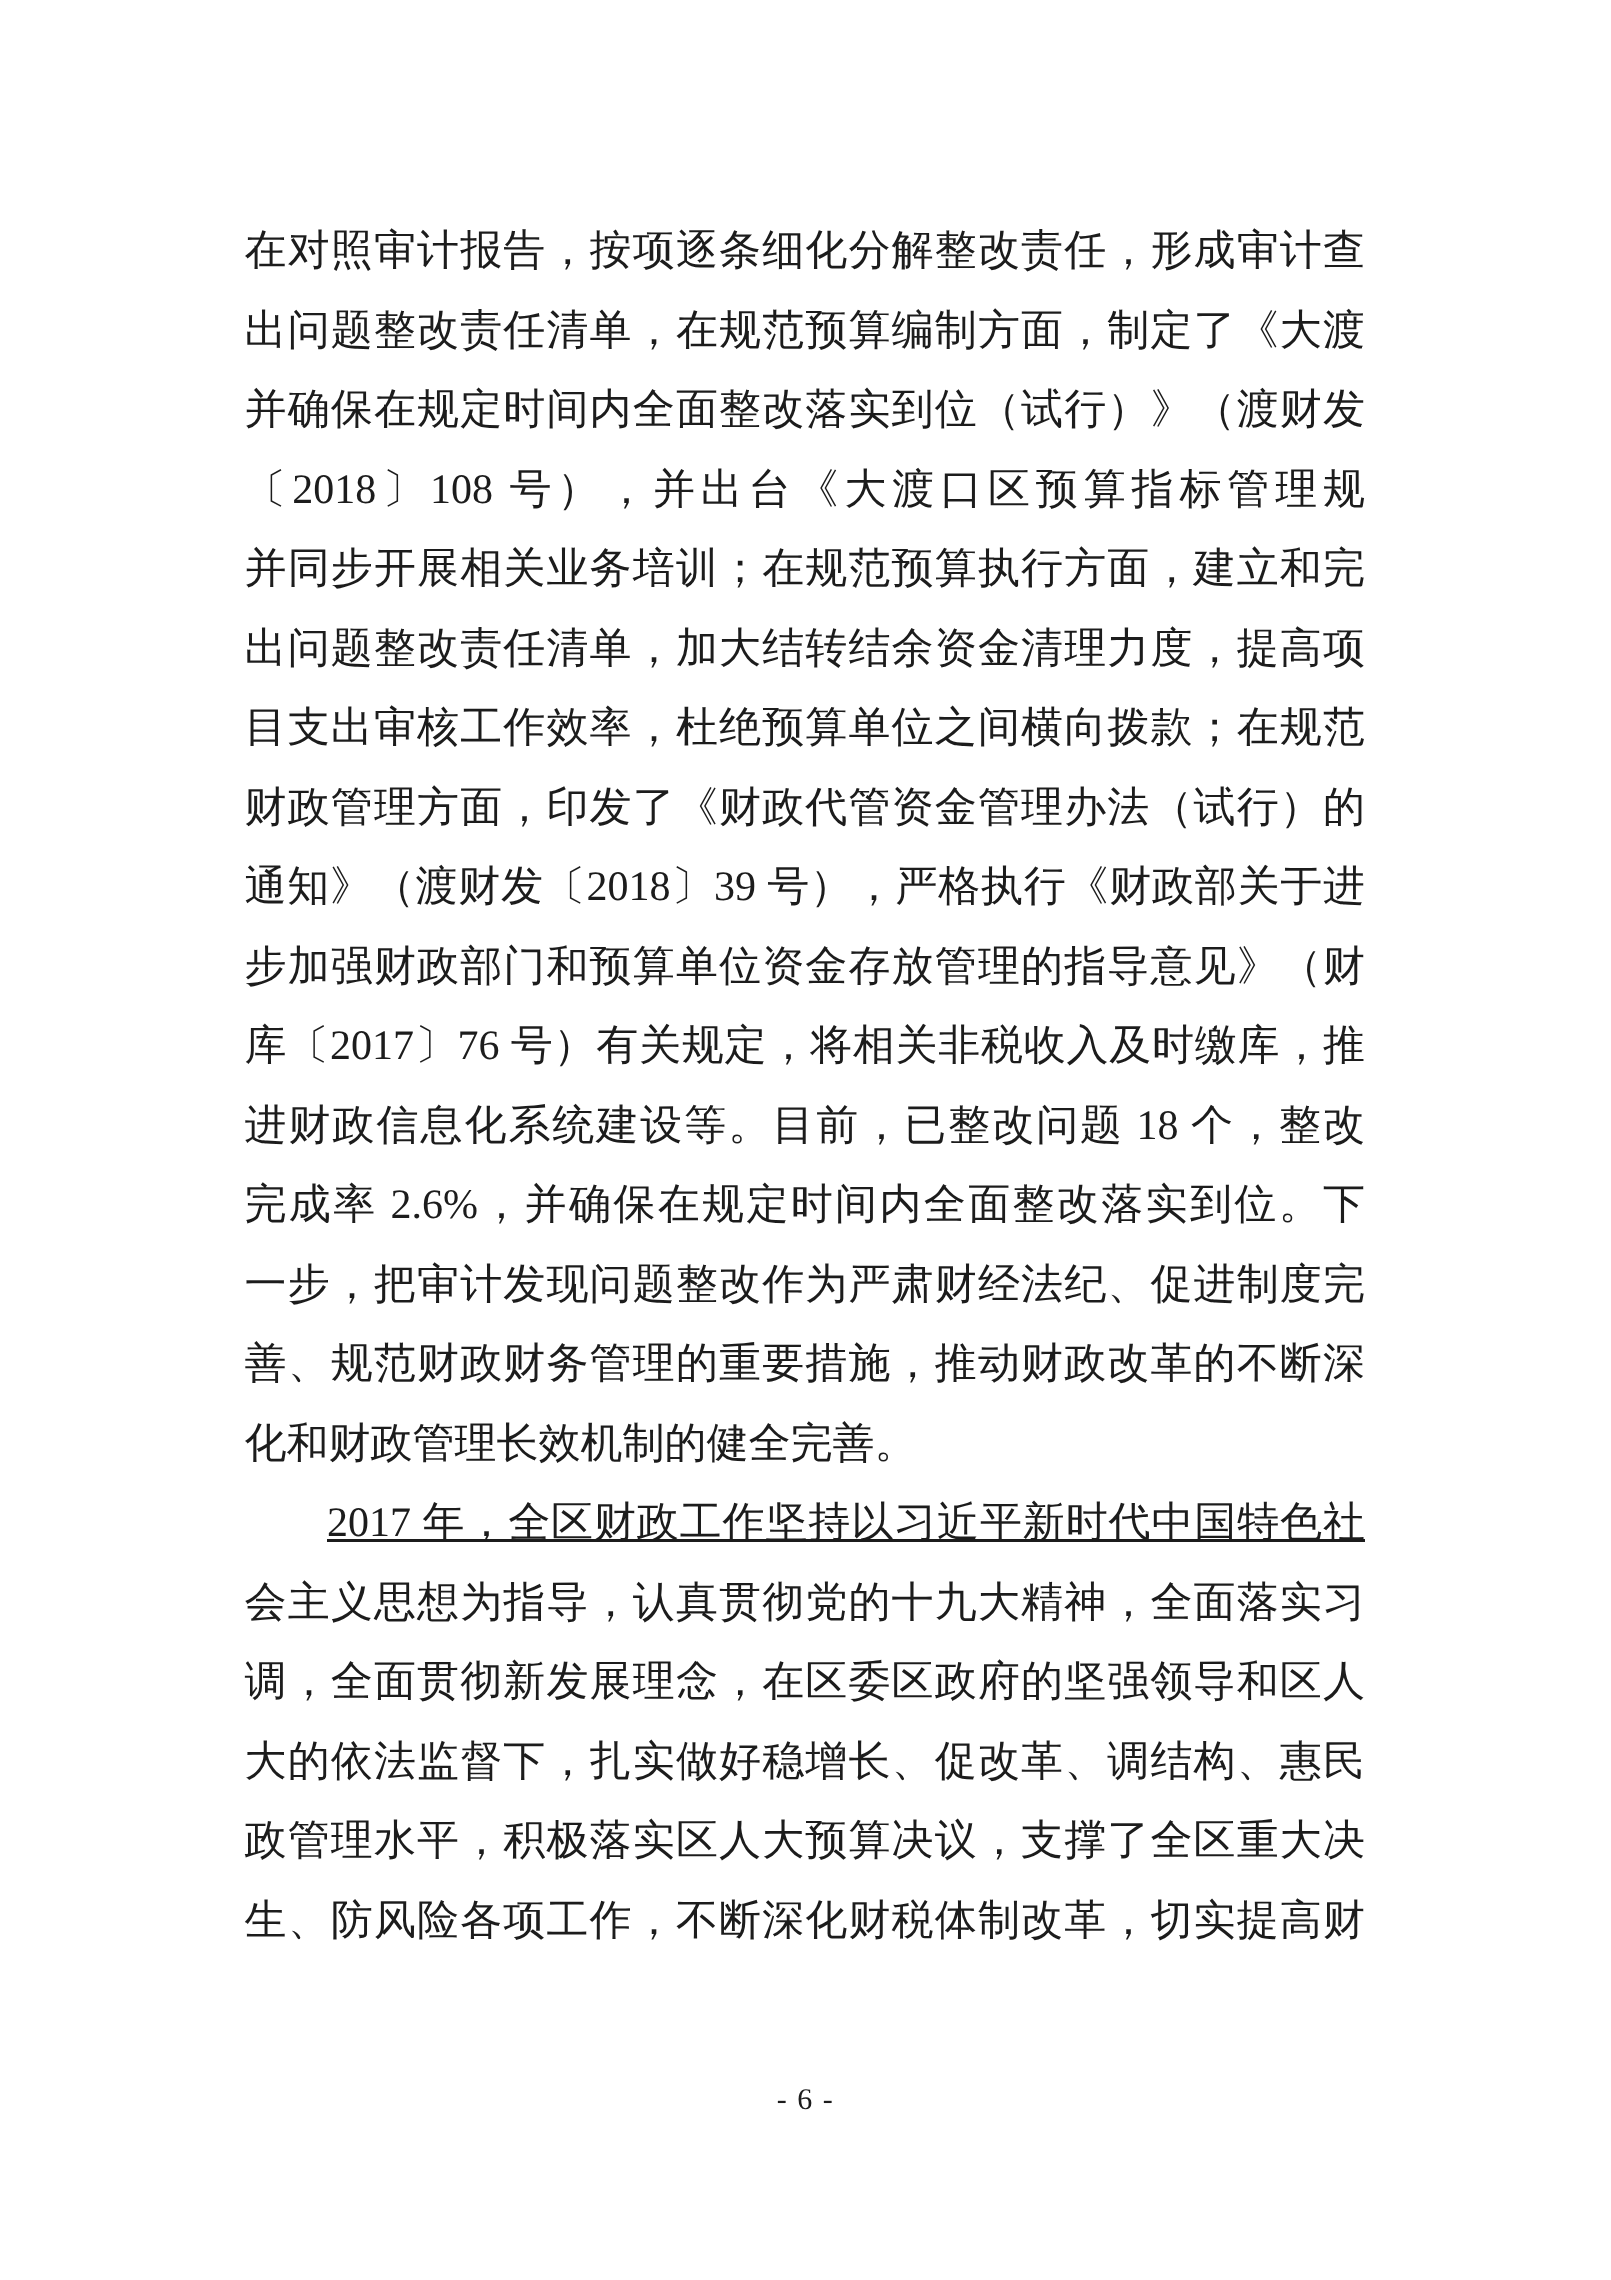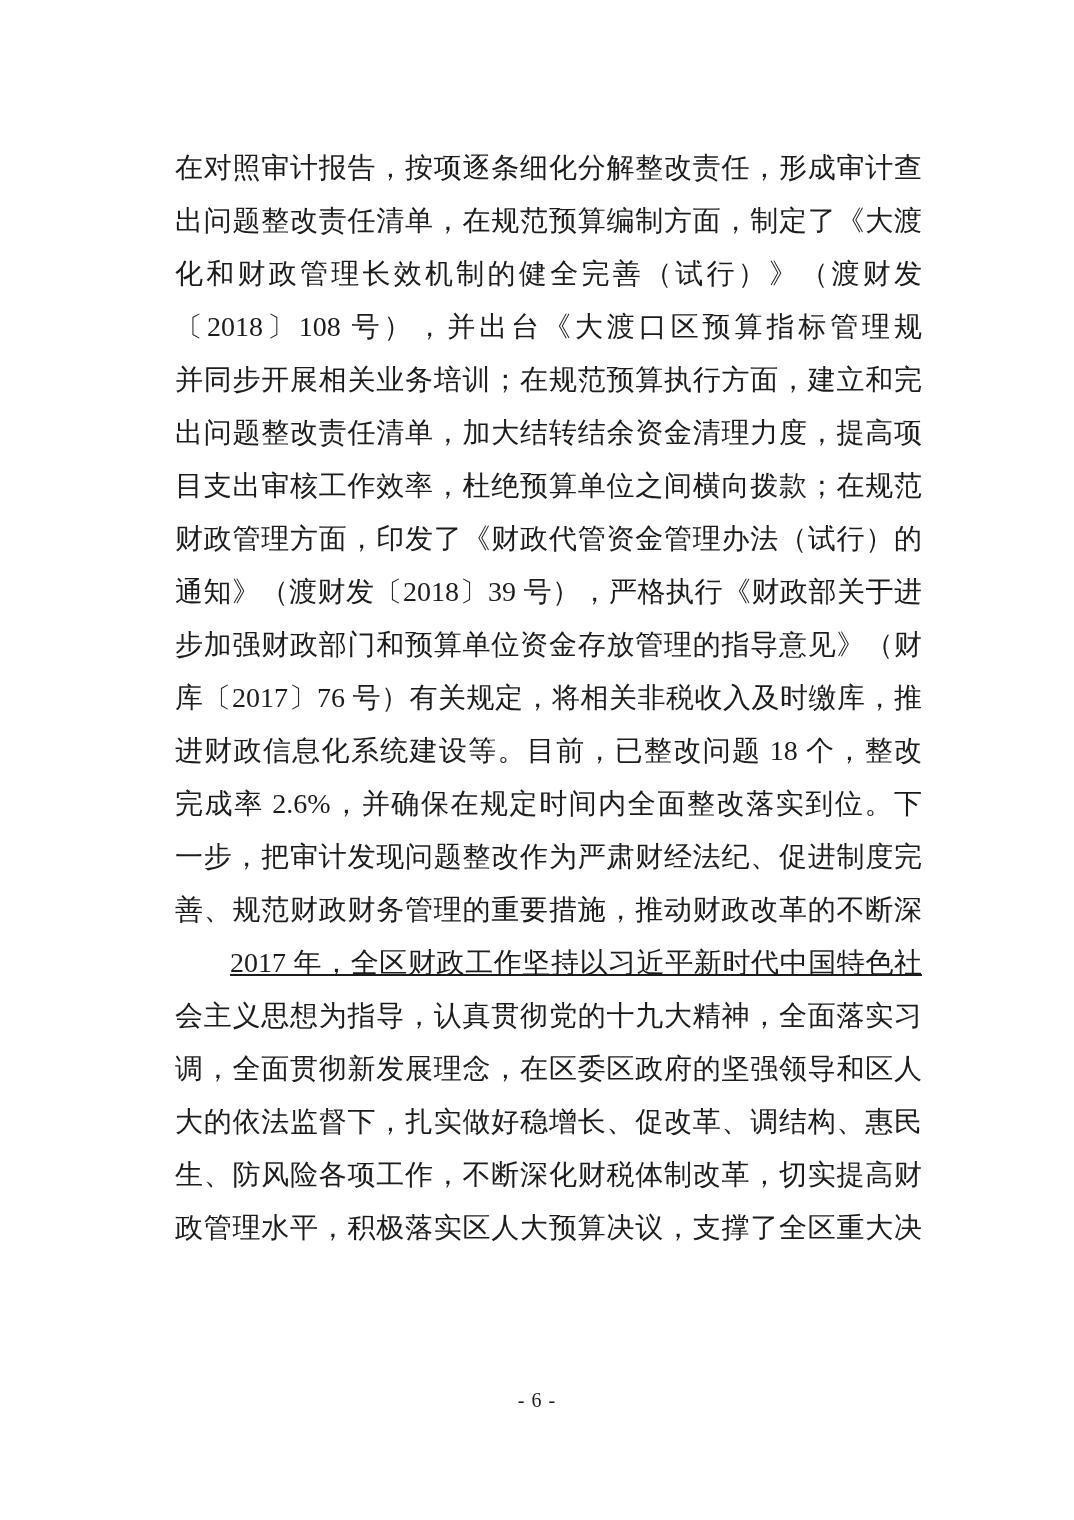--- a/index.html
+++ b/index.html
@@ -12,21 +12,21 @@
     width: 1074px;
     height: 1520px;
     margin: 0 auto;
     background: #ffffff;
     font-family: "Liberation Serif", "DejaVu Serif", serif;
     color: #1c1c1c;
     overflow: hidden;
   }
   .text-block {
     position: absolute;
-    left: 175px;
+    left: 163px;
     top: 141px;
     width: 747px;
   }
   .paragraph {
     margin: 0;
     padding: 0;
   }
   .text-line {
     height: 53px;
     line-height: 53px;
@@ -60,39 +60,40 @@
   }
 </style>
 </head>
 <body>
 
 <div class="page">
   <div class="text-block" id="doc-body">
       <div class="paragraph">
         <div class="text-line">在对照审计报告，按项逐条细化分解整改责任，形成审计查</div>
         <div class="text-line">出问题整改责任清单，在规范预算编制方面，制定了《大渡</div>
-        <div class="text-line">化和财政管理长效机制的健全完善（试行）》（渡财发</div>
+        <div class="text-line">并确保在规定时间内全面整改落实到位（试行）》（渡财发</div>
         <div class="text-line">〔2018〕108 号），并出台《大渡口区预算指标管理规范》，</div>
         <div class="text-line">并同步开展相关业务培训；在规范预算执行方面，建立和完</div>
         <div class="text-line">出问题整改责任清单，加大结转结余资金清理力度，提高项</div>
         <div class="text-line">目支出审核工作效率，杜绝预算单位之间横向拨款；在规范</div>
         <div class="text-line">财政管理方面，印发了《财政代管资金管理办法（试行）的</div>
         <div class="text-line">通知》（渡财发〔2018〕39 号），严格执行《财政部关于进一</div>
         <div class="text-line">步加强财政部门和预算单位资金存放管理的指导意见》（财</div>
         <div class="text-line">库〔2017〕76 号）有关规定，将相关非税收入及时缴库，推</div>
         <div class="text-line">进财政信息化系统建设等。目前，已整改问题 18 个，整改</div>
         <div class="text-line">完成率 2.6%，并确保在规定时间内全面整改落实到位。下</div>
         <div class="text-line">一步，把审计发现问题整改作为严肃财经法纪、促进制度完</div>
         <div class="text-line">善、规范财政财务管理的重要措施，推动财政改革的不断深</div>
+        <div class="text-line para-end">化和财政管理长效机制的健全完善。</div>
       </div>
       <div class="paragraph">
         <div class="text-line indent">2017 年，全区财政工作坚持以习近平新时代中国特色社</div>
         <div class="text-line">会主义思想为指导，认真贯彻党的十九大精神，全面落实习</div>
         <div class="text-line">调，全面贯彻新发展理念，在区委区政府的坚强领导和区人</div>
         <div class="text-line">大的依法监督下，扎实做好稳增长、促改革、调结构、惠民</div>
+        <div class="text-line">政管理水平，积极落实区人大预算决议，支撑了全区重大决</div>
         <div class="text-line">生、防风险各项工作，不断深化财税体制改革，切实提高财</div>
-        <div class="text-line">政管理水平，积极落实区人大预算决议，支撑了全区重大决</div>
       </div>
     </div>
   <div class="page-footer">
     <span class="page-number">- 6 -</span>
   </div>
 </div>
 
 </body></html>

